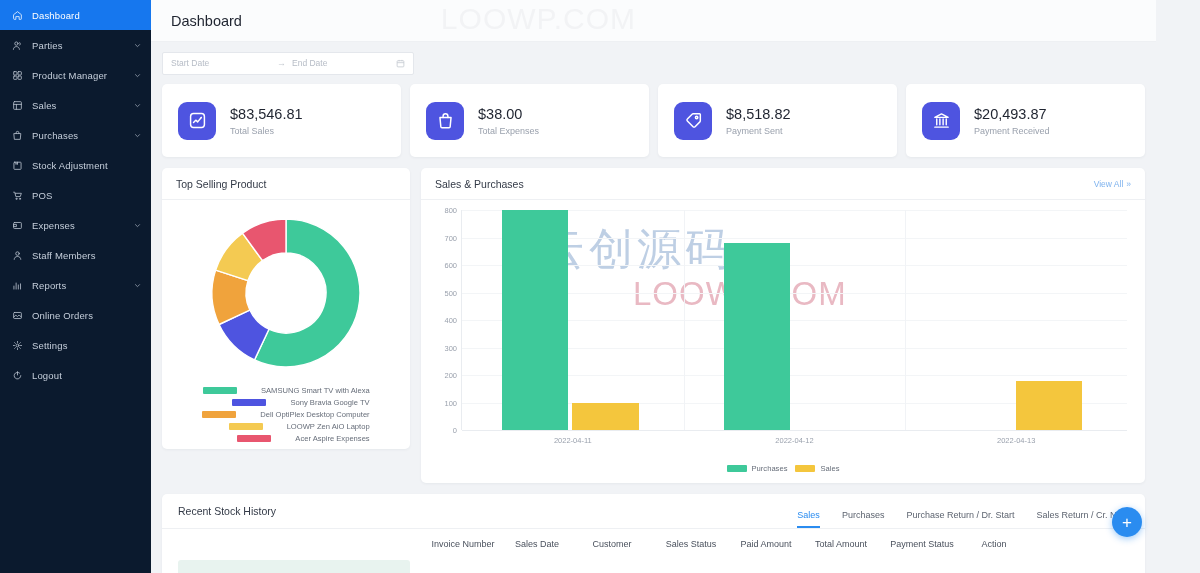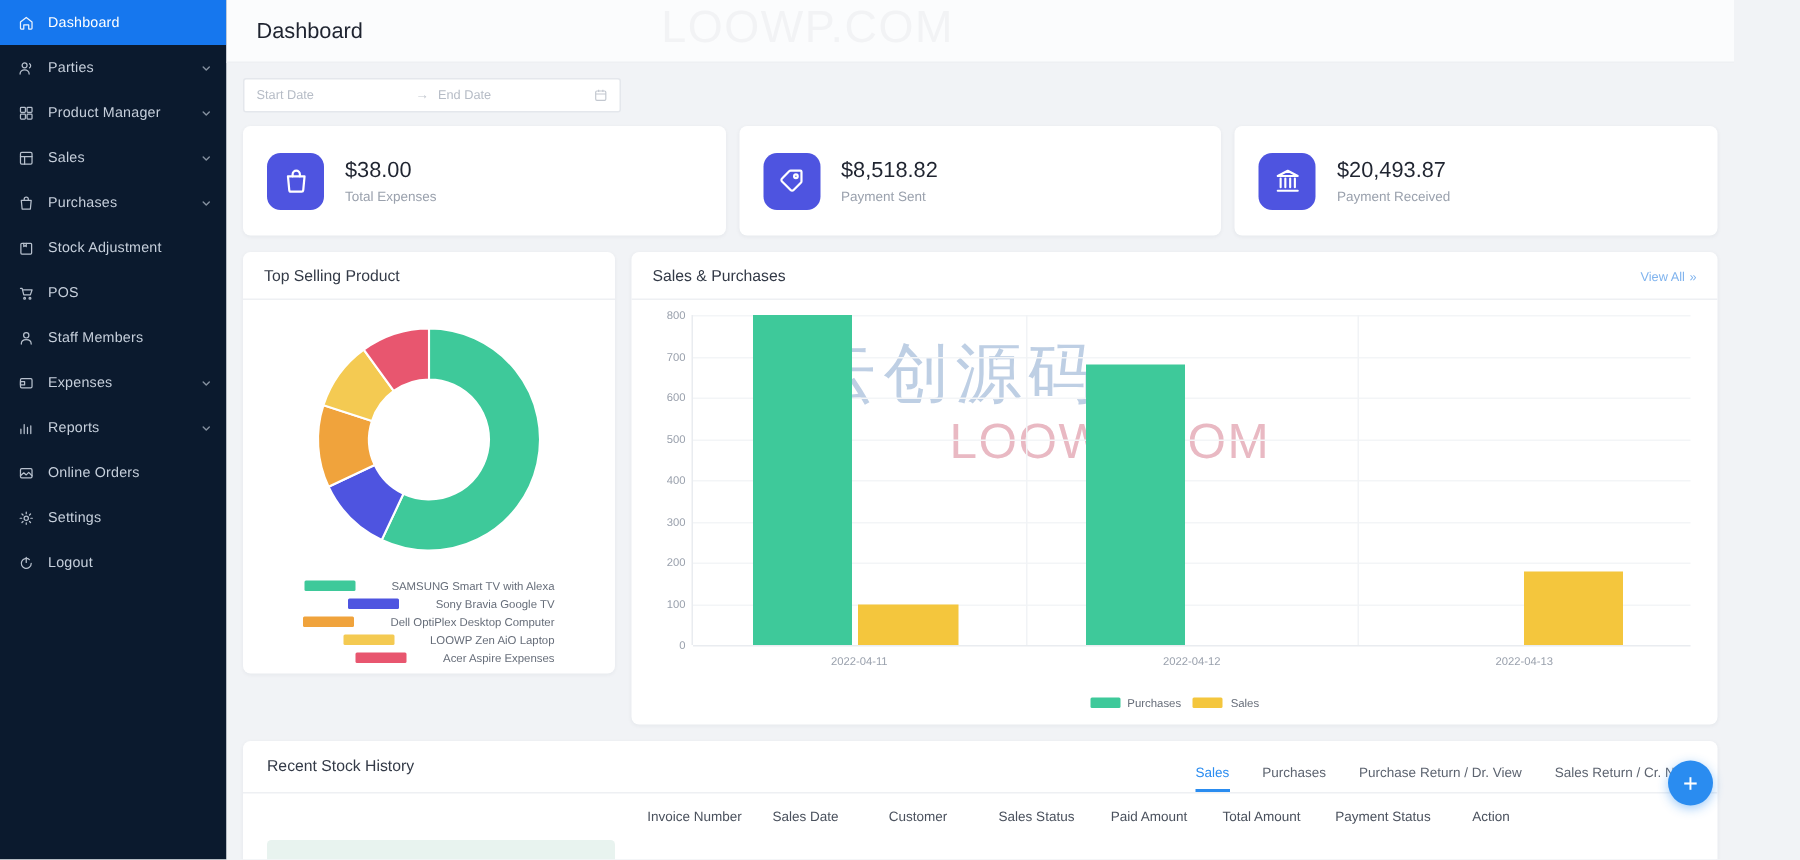--- a/index.html
+++ b/index.html
@@ -257,39 +257,39 @@
             <path d="M3 4h2l2 8h8l2-6H6"></path>
             <circle cx="8" cy="16" r="1.1"></circle>
             <circle cx="14.5" cy="16" r="1.1"></circle>
           </svg>
         </span>
         <span class="nav-label">POS</span>
       </div>
       <div class="nav-item">
         <span class="nav-ico">
           <svg viewBox="0 0 20 20" fill="none" stroke="currentColor" stroke-width="1.5" stroke-linecap="round" stroke-linejoin="round">
-            <circle cx="10" cy="6.5" r="3.2"></circle>
-            <path d="M4 17c0-3.2 2.7-5.2 6-5.2s6 2 6 5.2"></path>
-          </svg>
-        </span>
-        <span class="nav-label">Staff Members</span>
-      </div>
-      <div class="nav-item">
-        <span class="nav-ico">
-          <svg viewBox="0 0 20 20" fill="none" stroke="currentColor" stroke-width="1.5" stroke-linecap="round" stroke-linejoin="round">
             <rect x="3" y="4.5" width="14" height="11" rx="1.5"></rect>
             <path d="M3 8h5v4H3z"></path>
           </svg>
         </span>
         <span class="nav-label">Expenses</span>
         <span class="nav-caret">
           <svg viewBox="0 0 12 12" fill="none" stroke="currentColor" stroke-width="1.6" stroke-linecap="round" stroke-linejoin="round">
             <path d="M2.5 4.5 6 8l3.5-3.5"></path>
           </svg>
         </span>
+      </div>
+      <div class="nav-item">
+        <span class="nav-ico">
+          <svg viewBox="0 0 20 20" fill="none" stroke="currentColor" stroke-width="1.5" stroke-linecap="round" stroke-linejoin="round">
+            <circle cx="10" cy="6.5" r="3.2"></circle>
+            <path d="M4 17c0-3.2 2.7-5.2 6-5.2s6 2 6 5.2"></path>
+          </svg>
+        </span>
+        <span class="nav-label">Staff Members</span>
       </div>
       <div class="nav-item">
         <span class="nav-ico">
           <svg viewBox="0 0 20 20" fill="none" stroke="currentColor" stroke-width="1.5" stroke-linecap="round" stroke-linejoin="round">
             <path d="M3.5 16.5V11M7.5 16.5V5.5M11.5 16.5V9M15.5 16.5V7"></path>
           </svg>
         </span>
         <span class="nav-label">Reports</span>
         <span class="nav-caret">
           <svg viewBox="0 0 12 12" fill="none" stroke="currentColor" stroke-width="1.6" stroke-linecap="round" stroke-linejoin="round">
@@ -341,20 +341,33 @@
         <span class="dcal">
           <svg viewBox="0 0 16 16" fill="none" stroke="currentColor" stroke-width="1.4">
             <rect x="2" y="3" width="12" height="11" rx="1.5"></rect>
               <path d="M2 6.5h12M5.5 1.6v2.4M10.5 1.6v2.4"></path>
           </svg>
         </span>
       </div>
     </div>
 
     <div class="stats" id="stats">
+        <div class="stat">
+          <div class="stat-ico">
+            <svg viewBox="0 0 22 22" fill="none" stroke="currentColor" stroke-width="1.7" stroke-linecap="round" stroke-linejoin="round">
+              <rect x="3" y="3" width="16" height="16" rx="3.4"></rect>
+              <path d="M6.4 13.4 9 10.6l2.2 2 4.2-5"></path>
+              <circle cx="15.4" cy="7.6" r=".9" fill="currentColor" stroke="none"></circle>
+            </svg>
+          </div>
+          <div>
+            <div class="stat-val">$83,546.81</div>
+            <div class="stat-lab">Total Sales</div>
+          </div>
+        </div>
         <div class="stat">
           <div class="stat-ico">
             <svg viewBox="0 0 22 22" fill="none" stroke="currentColor" stroke-width="1.7" stroke-linecap="round" stroke-linejoin="round">
               <path d="M4.6 7.6h12.8l-1 10.6a1.3 1.3 0 0 1-1.3 1.2H6.9a1.3 1.3 0 0 1-1.3-1.2z"></path>
               <path d="M8.2 7.6V6a2.8 2.8 0 0 1 5.6 0v1.6"></path>
             </svg>
           </div>
           <div>
             <div class="stat-val">$38.00</div>
             <div class="stat-lab">Total Expenses</div>
@@ -481,21 +494,21 @@
       </section>
     </div>
 
     <div class="bottom">
       <section class="panel panel-bottom">
         <div class="bot-head">
           <span class="bot-title">Recent Stock History</span>
           <div class="tabs" id="tabs">
               <div class="tab active">Sales</div>
               <div class="tab">Purchases</div>
-              <div class="tab">Purchase Return / Dr. View</div>
+              <div class="tab">Purchase Return / Dr. Start</div>
               <div class="tab">Sales Return / Cr. Note</div>
             </div>
         </div>
         <div class="thead" id="thead">
             <div class="th-spacer"></div>
             <div class="th" style="width: 78px; flex: 0 0 78px;">Invoice Number</div>
             <div class="th" style="width: 70px; flex: 0 0 70px;">Sales Date</div>
             <div class="th" style="width: 80px; flex: 0 0 80px;">Customer</div>
             <div class="th" style="width: 78px; flex: 0 0 78px;">Sales Status</div>
             <div class="th" style="width: 72px; flex: 0 0 72px;">Paid Amount</div>

